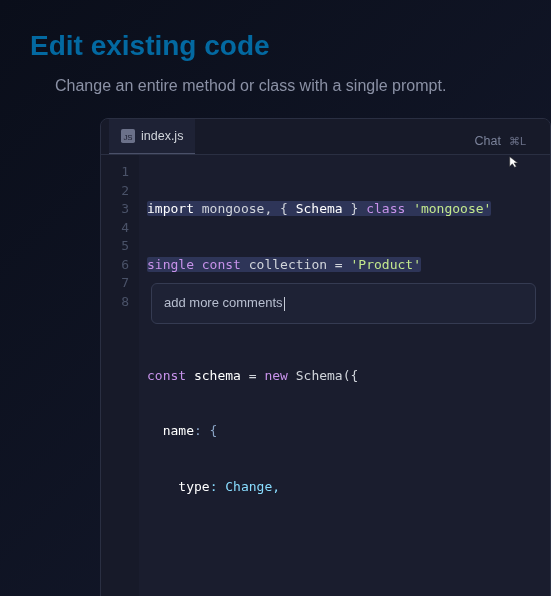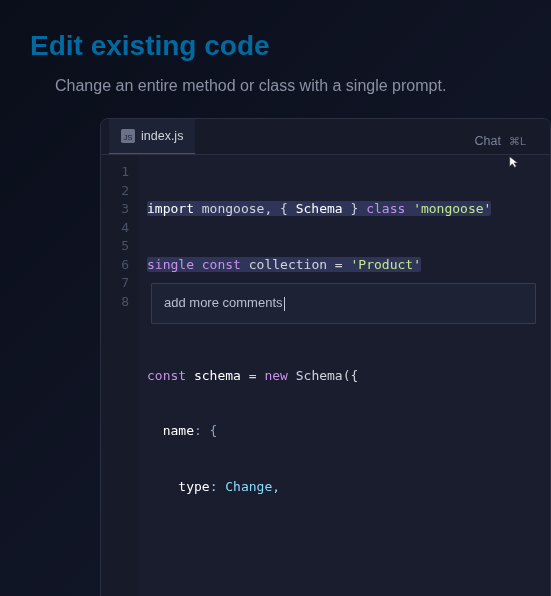--- a/index.html
+++ b/index.html
@@ -115,21 +115,21 @@
     .str       { color: #c3e88d; }
     .punct     { color: #89a3c4; }
     .typelit   { color: #89ddff; }
     .prompt-box {
       position: absolute;
       left: 50px;
       right: 14px;
       top: 128px;
       background: #1e2235;
       border: 1px solid #353b52;
-      border-radius: 1px;
+      border-radius: 6px;
       padding: 10px 12px;
       font-size: 13px;
       color: #b8bfd0;
       font-family: -apple-system, sans-serif;
     }
     .cursor-arrow {
       position: absolute;
       right: 28px;
       top: 36px;
       width: 14px;

